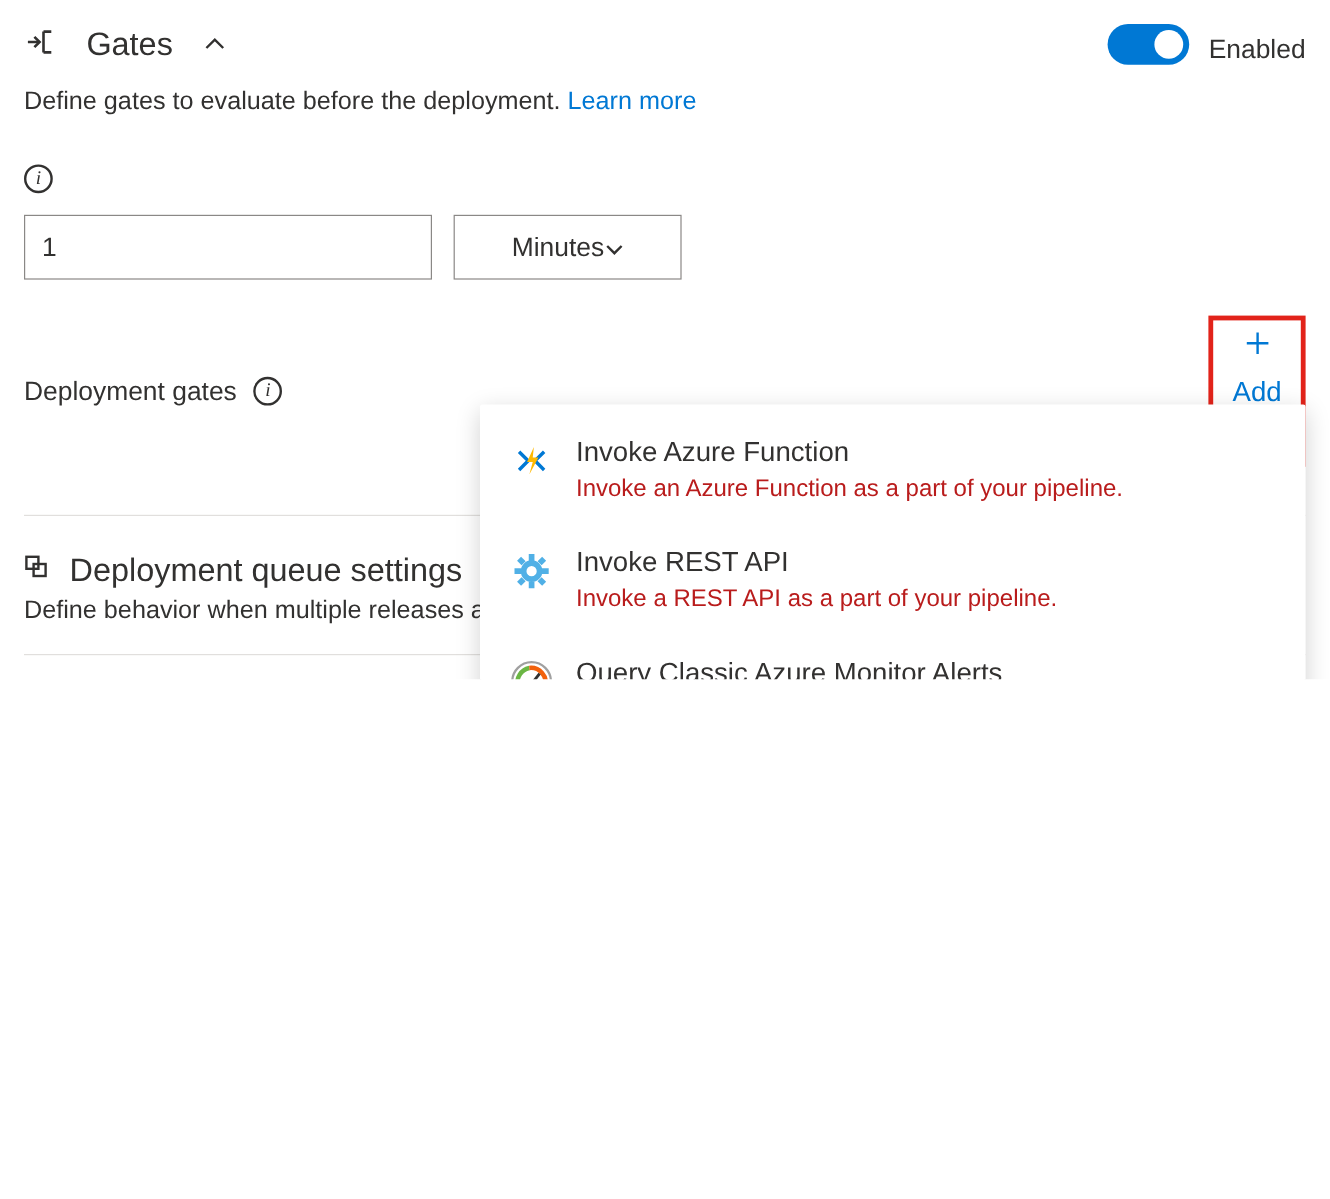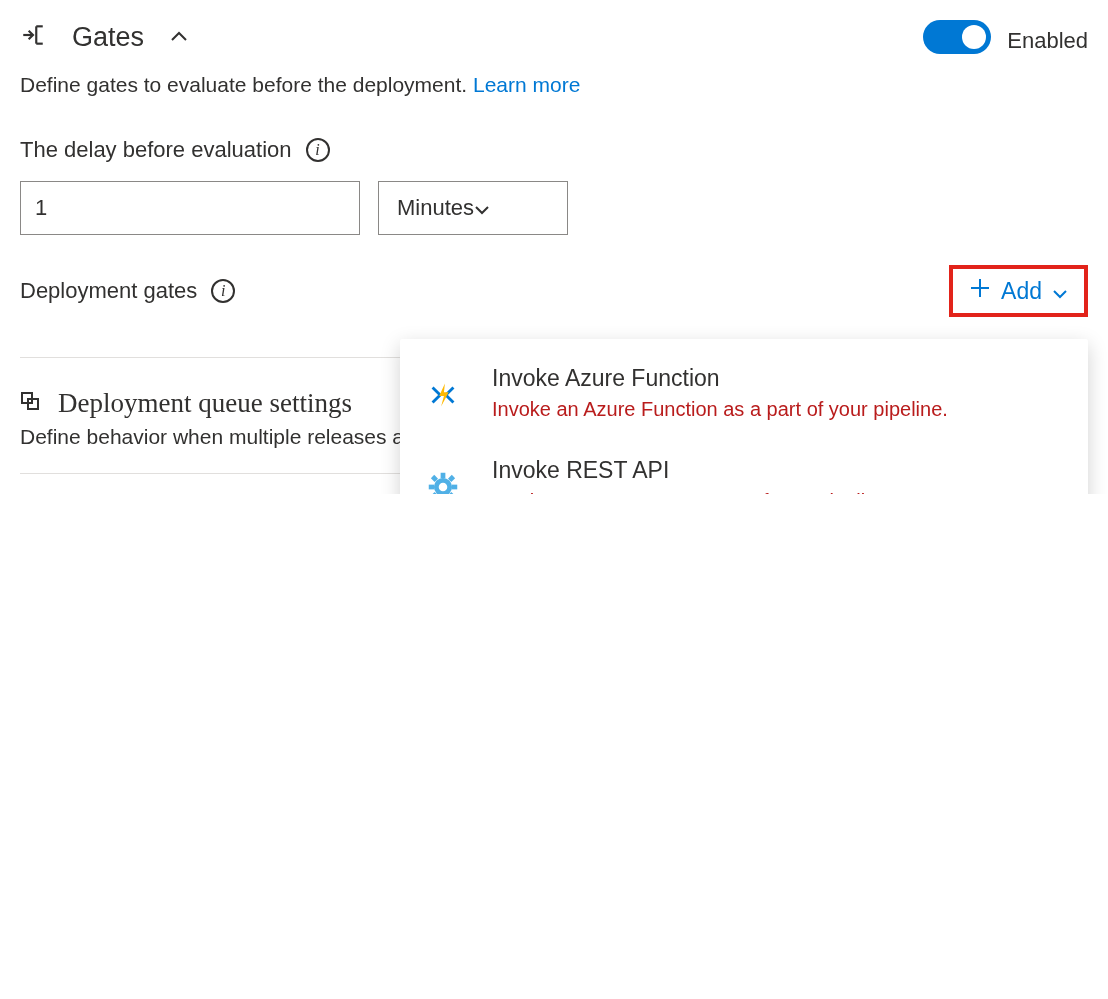--- a/index.html
+++ b/index.html
@@ -98,21 +98,21 @@
     box-sizing:border-box;
     background:#fff;
     color:#323130;
   }
   .unit-select {
     width:190px;
     height:54px;
     border:1px solid #8a8886;
     display:flex;
     align-items:center;
-    justify-content:flex-start;
+    justify-content:center;
     padding:0 18px;
     font-size:22px;
     box-sizing:border-box;
     cursor:pointer;
     background:#fff;
   }
   .deploy-gates-row {
     display:flex;
     align-items:center;
     justify-content:space-between;
@@ -123,57 +123,58 @@
   .add-btn {
     display:flex;
     align-items:center;
     gap:10px;
     color:#0078d4;
     font-size:23px;
     padding:8px 16px;
     border:4px solid #e2231a;
     cursor:pointer;
     background:#fff;
+    flex-direction:column;
   }
   .plus-icon svg { width:22px; height:22px; }
   .hr {
     border:none;
     border-top:1px solid #e1dfdd;
     margin:40px 0 30px 0;
   }
   .queue-row {
     display:flex;
     align-items:center;
     gap:14px;
     margin-bottom:6px;
   }
   .queue-icon svg { width:24px; height:24px; }
-  .queue-title { font-size:27px; color:#323130;font-family:Liberation Serif, serif; }
+  .queue-title { font-size:27px; color:#323130; }
   .queue-sub { font-size:21px; color:#323130; margin-bottom:24px; }
   .hr2 {
     border:none;
     border-top:1px solid #e1dfdd;
     margin:24px 0 0 0;
   }
   
   .dropdown {
     position:absolute;
     right:0;
     top:74px;
     width:688px;
     background:#fff;
     box-shadow:0 6px 20px rgba(0,0,0,0.18);
     border-radius:2px;
     padding:10px 0;
     z-index:10;
   }
   .dd-item {
     display:flex;
-    align-items:center;
-    gap:30px;
+    align-items:flex-start;
+    gap:18px;
     padding:12px 20px 14px 20px;
     cursor:pointer;
     border:4px solid transparent;
     box-sizing:border-box;
   }
   .dd-item.highlight {
     background:#f3f2f1;
     border:4px solid #e2231a;
   }
   .dd-icon {
@@ -226,21 +227,20 @@
     </div>
     <span class="toggle-label">Enabled</span>
   </div>
 </div>
 
 <div class="subtext">
   <span>Define gates to evaluate before the deployment. </span><span class="link">Learn more</span>
 </div>
 
 <div class="label-row">
-  <span>The delay before evaluation</span>
   <span class="info-icon">i</span>
 </div>
 
 <div class="delay-row">
   <input class="num-input" type="text" value="1" style="">
   <div class="unit-select">
     <span>Minutes</span>
     <span class="chev">
       <svg viewBox="0 0 16 10" fill="none" stroke="#323130" stroke-width="2">
           <path d="M2 2 L8 8 L14 2"></path>

